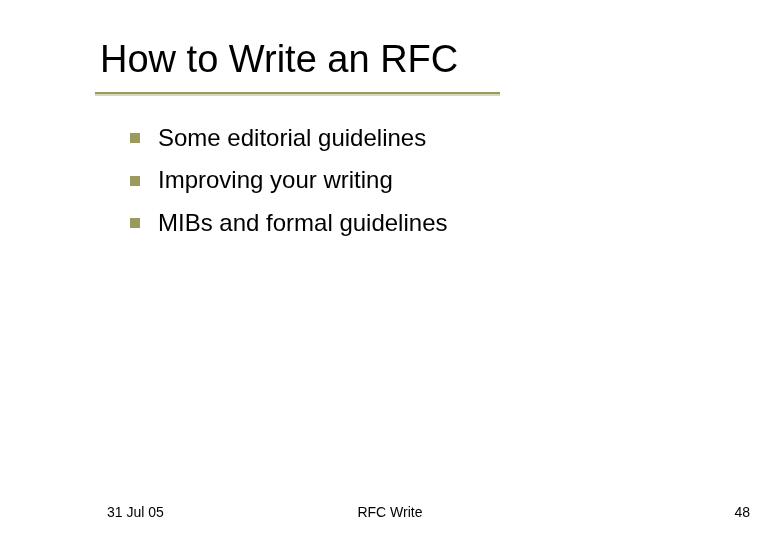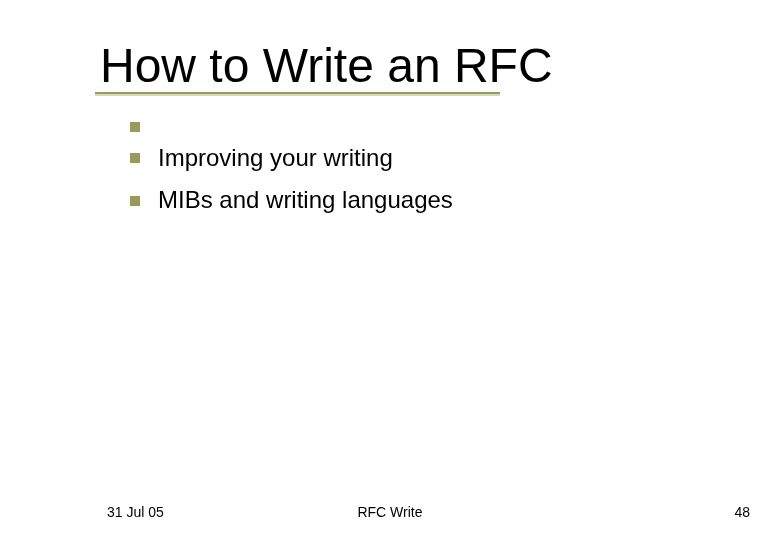--- a/index.html
+++ b/index.html
@@ -18,21 +18,21 @@
     height: 540px;
     position: relative;
     box-sizing: border-box;
   }
   .title-wrap {
     position: absolute;
     left: 100px;
     top: 38px;
   }
   .title {
-    font-size: 48px;
+    font-size: 38px;
     font-weight: 400;
     letter-spacing: 0px;
     color: #000;
     white-space: nowrap;
   }
   .underline {
     position: absolute;
     left: 0;
     top: 92px;
     height: 2px;
@@ -101,28 +101,29 @@
   <div class="title-wrap">
     <div class="title">How to Write an RFC</div>
   </div>
 
   <div class="underline" style="width:405px; left:95px;"></div>
   <div class="underline shadow" style="width:405px; left:95px;"></div>
 
   <div class="bullets">
     <div class="bullet-row">
       <div class="bullet-icon"></div>
+      <div class="bullet-text">Some editorial guidelines</div>
     </div>
     <div class="bullet-row">
       <div class="bullet-icon"></div>
       <div class="bullet-text">Improving your writing</div>
     </div>
     <div class="bullet-row">
       <div class="bullet-icon"></div>
-      <div class="bullet-text">MIBs and writing languages</div>
+      <div class="bullet-text">MIBs and formal guidelines</div>
     </div>
   </div>
 
   <div class="footer">
     <div class="date">31 Jul 05</div>
     <div class="center">RFC Write</div>
     <div class="page">48</div>
   </div>
 
 </div>

